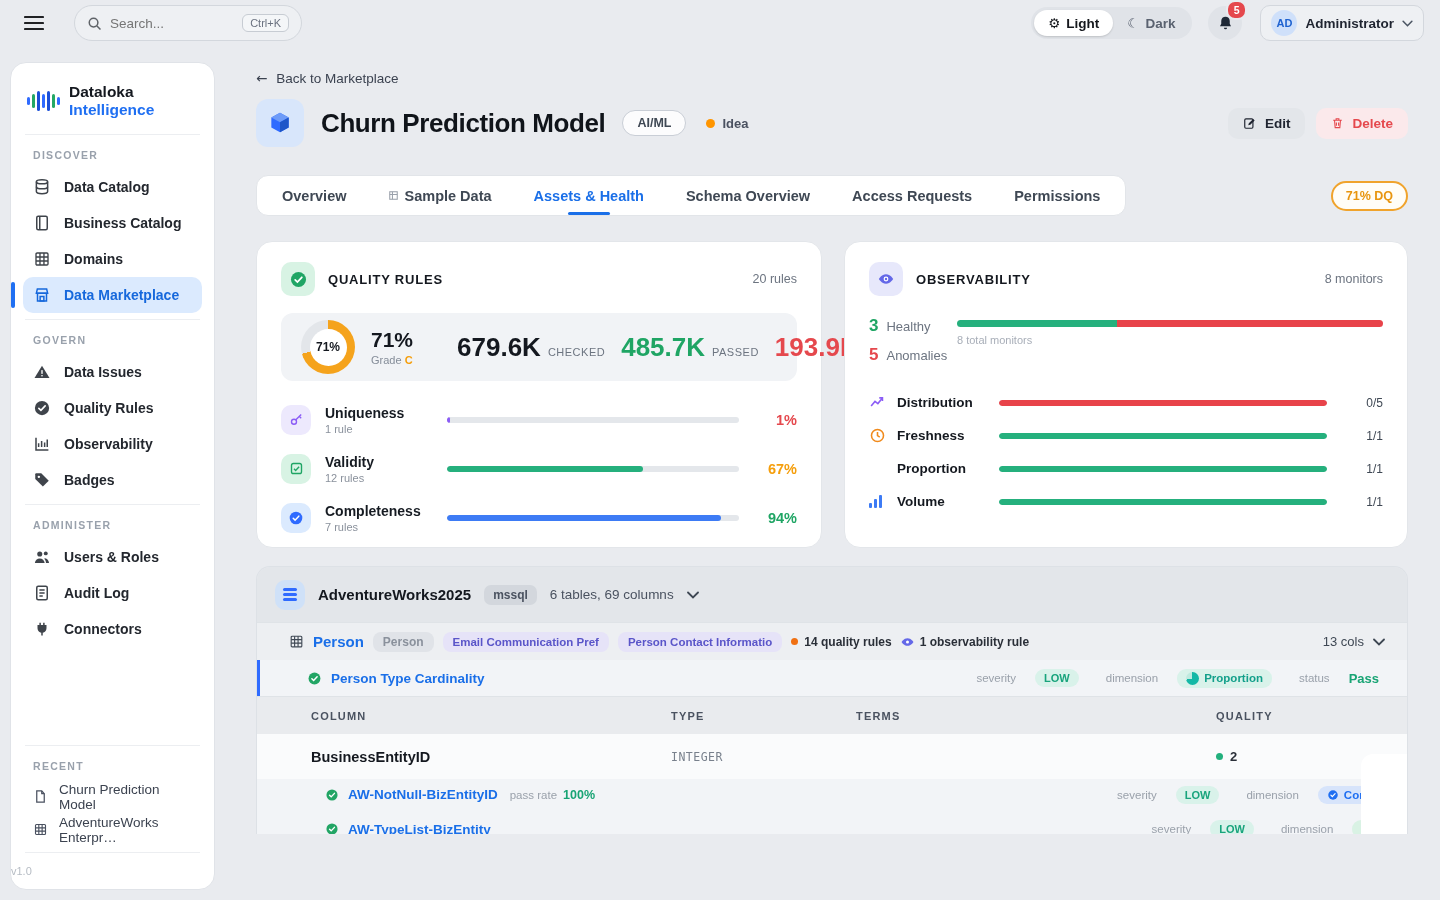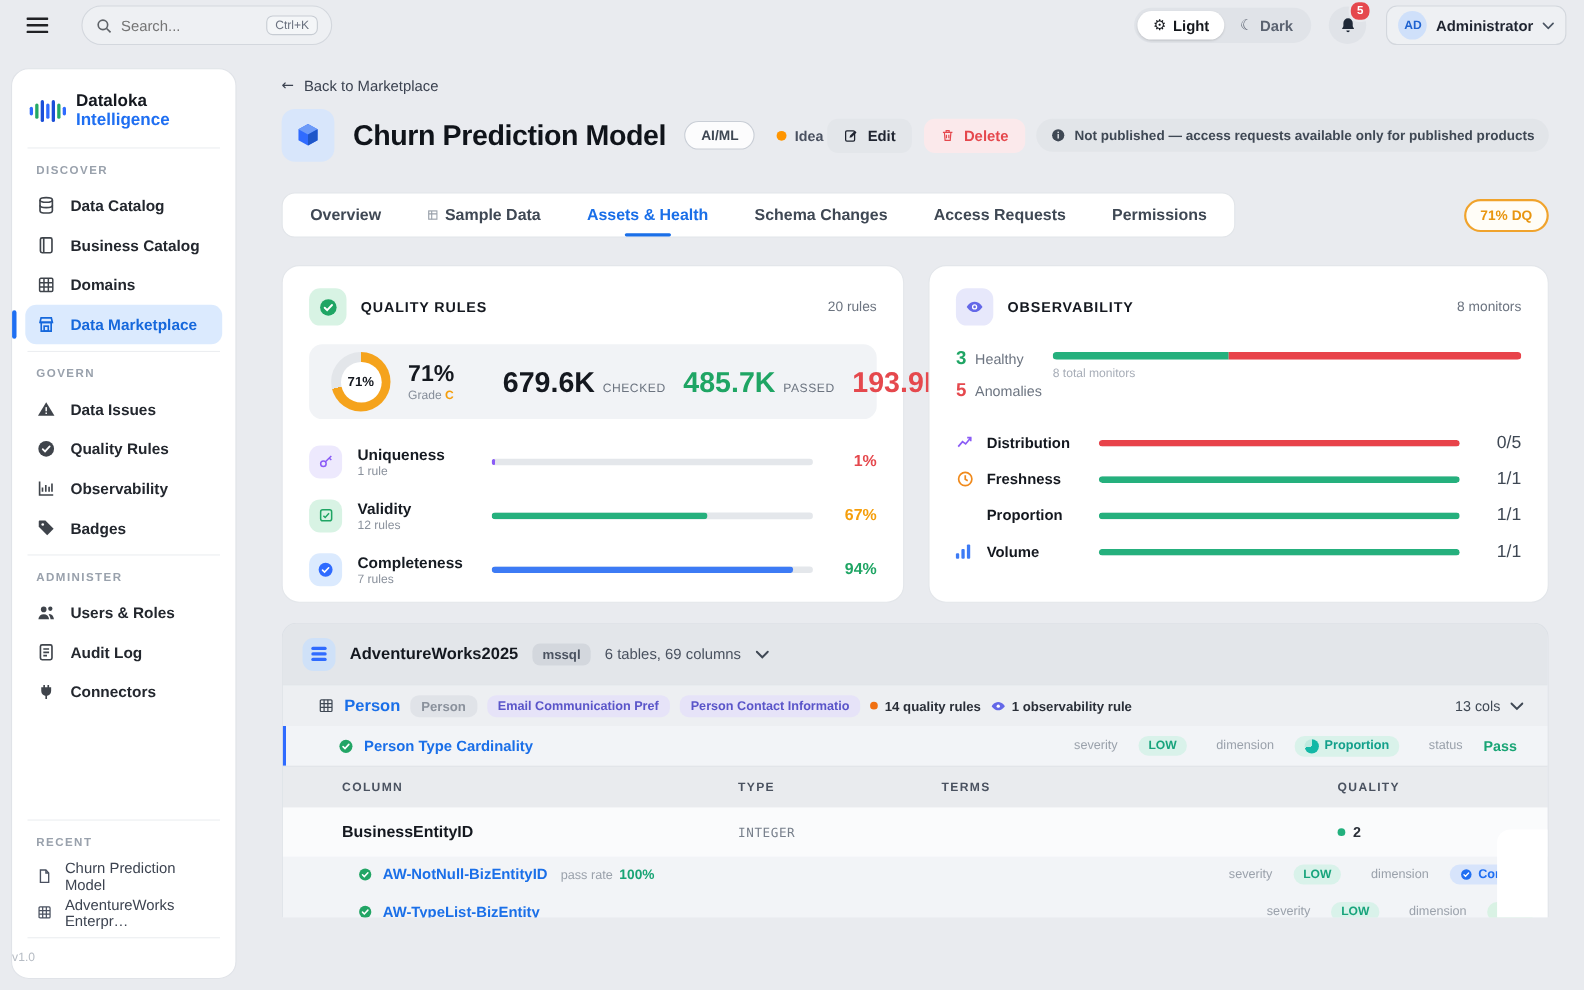--- a/index.html
+++ b/index.html
@@ -108,21 +108,21 @@
   .obs-barwrap { flex:1; padding-top:4px; }
   .stackbar { height:7px; border-radius:4px; overflow:hidden; display:flex; }
   .stackbar span { display:block; height:100%; }
   .total-lbl { font-size:11px; color:#a8aeb8; margin-top:7px; }
   .monitors { margin-top:12px; }
   .mon-row { display:flex; align-items:center; height:33px; }
   .mon-ico { width:17px; flex:0 0 17px; }
   .mon-name { width:102px; margin-left:11px; font-size:13.5px; font-weight:bold; color:#14181f; }
   .mon-bar { flex:1; height:6px; border-radius:3px; background:#eceef1; overflow:hidden; margin-right:26px; }
   .mon-bar span { display:block; height:100%; border-radius:3px; }
-  .mon-ratio { width:30px; text-align:right; font-size:16px; color:#3f4854; }
+  .mon-ratio { width:30px; text-align:right; font-size:12px; color:#3f4854; }
 
   
   .assets-toolbar { margin-top:21px; display:flex; align-items:center; gap:13px; }
   .assets-search { flex:1; height:31px; background:#fff; border-radius:10px; display:flex; align-items:center; gap:9px; padding:0 12px; }
   .assets-search input { border:none; outline:none; background:transparent; flex:1; font:14px "Liberation Sans",sans-serif; color:#6f7682; }
   .circ-btn { width:28px; height:28px; border-radius:50%; background:#e2e5e9; border:1px solid #cdd2d8; display:flex; align-items:center; justify-content:center; cursor:pointer; flex:0 0 28px; }
   .btn-add { background:#1f6ff2; color:#fff; border-radius:8px; height:30px; padding:0 15px; display:flex; align-items:center; gap:8px; font-size:13.5px; font-weight:bold; cursor:pointer; }
   .plus { font-size:15px; font-weight:bold; }
 
   
@@ -418,51 +418,41 @@
         <span>Edit</span>
       </div>
       <div class="btn btn-delete">
         <span>
             <svg width="13" height="14" viewBox="0 0 24 24" fill="none" stroke="#e5484d" stroke-width="2">
               <path d="M4 7h16M9.5 7V4h5v3M6.5 7l1.2 13.5h8.6L17.5 7M10 11v6M14 11v6"></path>
             </svg>
           </span>
         <span>Delete</span>
       </div>
-      <div class="notice">
-        <span>
-            <svg width="14" height="14" viewBox="0 0 24 24">
-              <circle cx="12" cy="12" r="9.5" fill="#3f4854"></circle>
-              <rect x="10.9" y="10" width="2.2" height="7" fill="#e2e5e9"></rect>
-              <rect x="10.9" y="6.3" width="2.2" height="2.2" fill="#e2e5e9"></rect>
-            </svg>
-          </span>
-        <span>Not published — access requests available only for published products</span>
-      </div>
     </div>
 
     <div class="tabs-row">
       <div class="tabs-card">
         <div class="tab">
             <span>Overview</span>
           </div>
         <div class="tab">
           <span>
               <svg width="9" height="9" viewBox="0 0 12 12" fill="none" stroke="#9aa1ab" stroke-width="1.4">
                 <rect x="1" y="1" width="10" height="10"></rect>
                 <path d="M1 4.6h10M4.6 1v10"></path>
               </svg>
             </span>
           <span>Sample Data</span>
         </div>
         <div class="tab active">
             <span>Assets &amp; Health</span>
           </div>
         <div class="tab">
-            <span>Schema Changes</span>
+            <span>Schema Overview</span>
           </div>
         <div class="tab">
             <span>Access Requests</span>
           </div>
         <div class="tab">
             <span>Permissions</span>
           </div>
       </div>
       <div class="spacer"></div>
       <div class="dq-badge">71% DQ</div>

